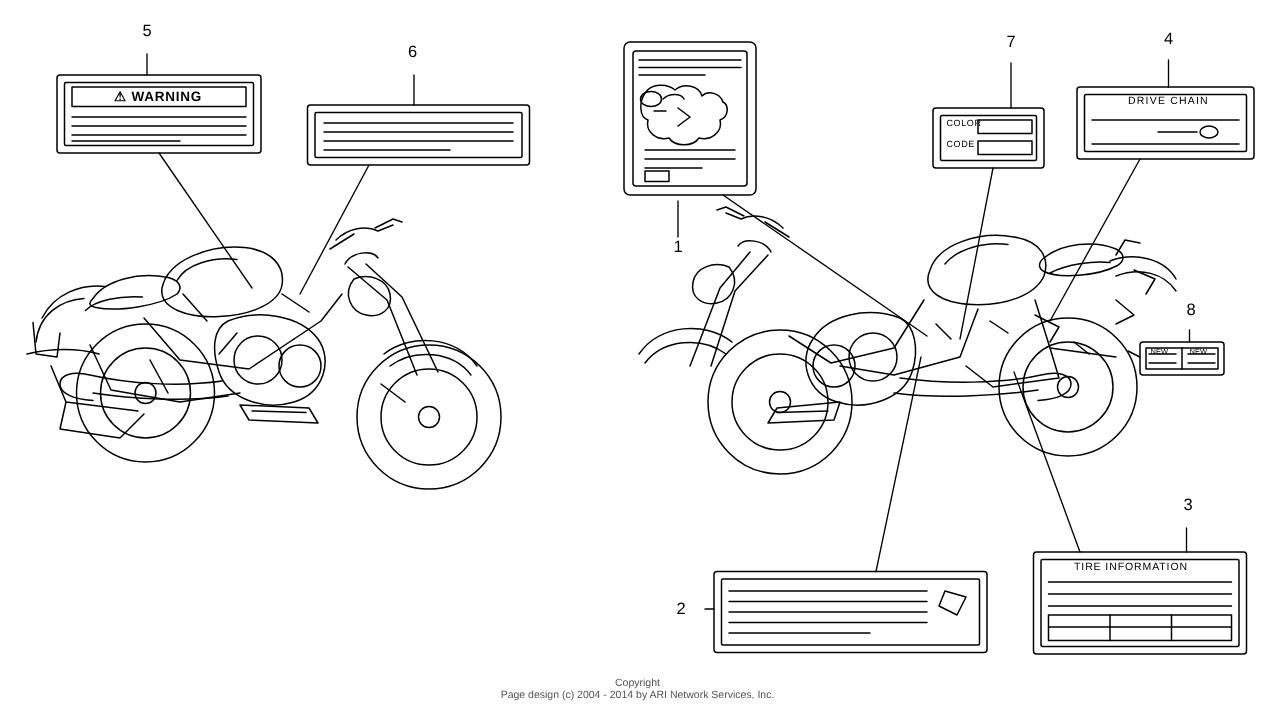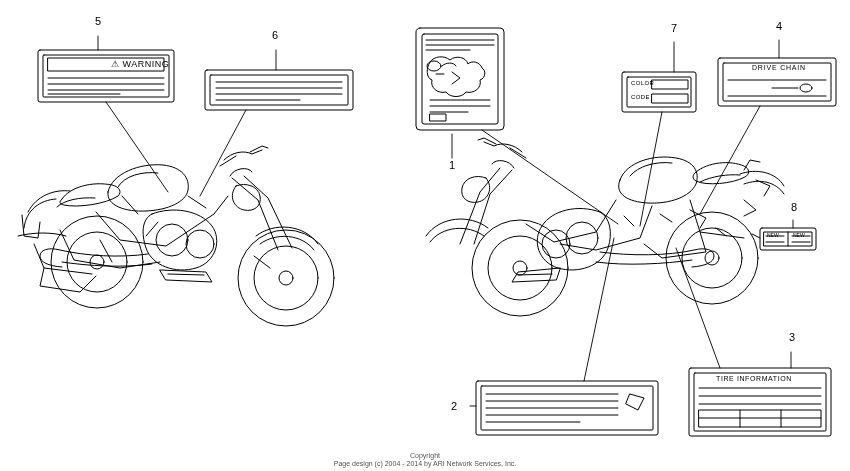--- a/index.html
+++ b/index.html
@@ -260,21 +260,21 @@
 
   <div class="callout" style="left:88px; top:15px;"><span>5</span></div>
   <div class="callout" style="left:265px; top:29px;"><span>6</span></div>
   <div class="callout" style="left:442px; top:159px;"><span>1</span></div>
   <div class="callout" style="left:664px; top:22px;"><span>7</span></div>
   <div class="callout" style="left:769px; top:20px;"><span>4</span></div>
   <div class="callout" style="left:784px; top:201px;"><span>8</span></div>
   <div class="callout" style="left:444px; top:400px;"><span>2</span></div>
   <div class="callout" style="left:782px; top:331px;"><span>3</span></div>
 
-  <div class="lbl-text" style="left:76px; top:59px; font-size:9px; font-weight:normal; letter-spacing:0.5px;margin-left:35px;">
+  <div class="lbl-text" style="left:76px; top:59px; font-size:9px; font-weight:bold; letter-spacing:0.5px;">
     <span style="font-size:9px;">⚠</span>
     <span>WARNING</span>
   </div>
 
   <div class="lbl-text" style="left:752px; top:64px; font-size:7px; letter-spacing:0.8px;">DRIVE CHAIN</div>
 
   <div class="lbl-text" style="left:631px; top:80px; font-size:6px; letter-spacing:0.4px;">COLOR</div>
   <div class="lbl-text" style="left:631px; top:94px; font-size:6px; letter-spacing:0.4px;">CODE</div>
 
   <div class="lbl-text" style="left:716px; top:375px; font-size:7px; letter-spacing:0.6px;">TIRE INFORMATION</div>

